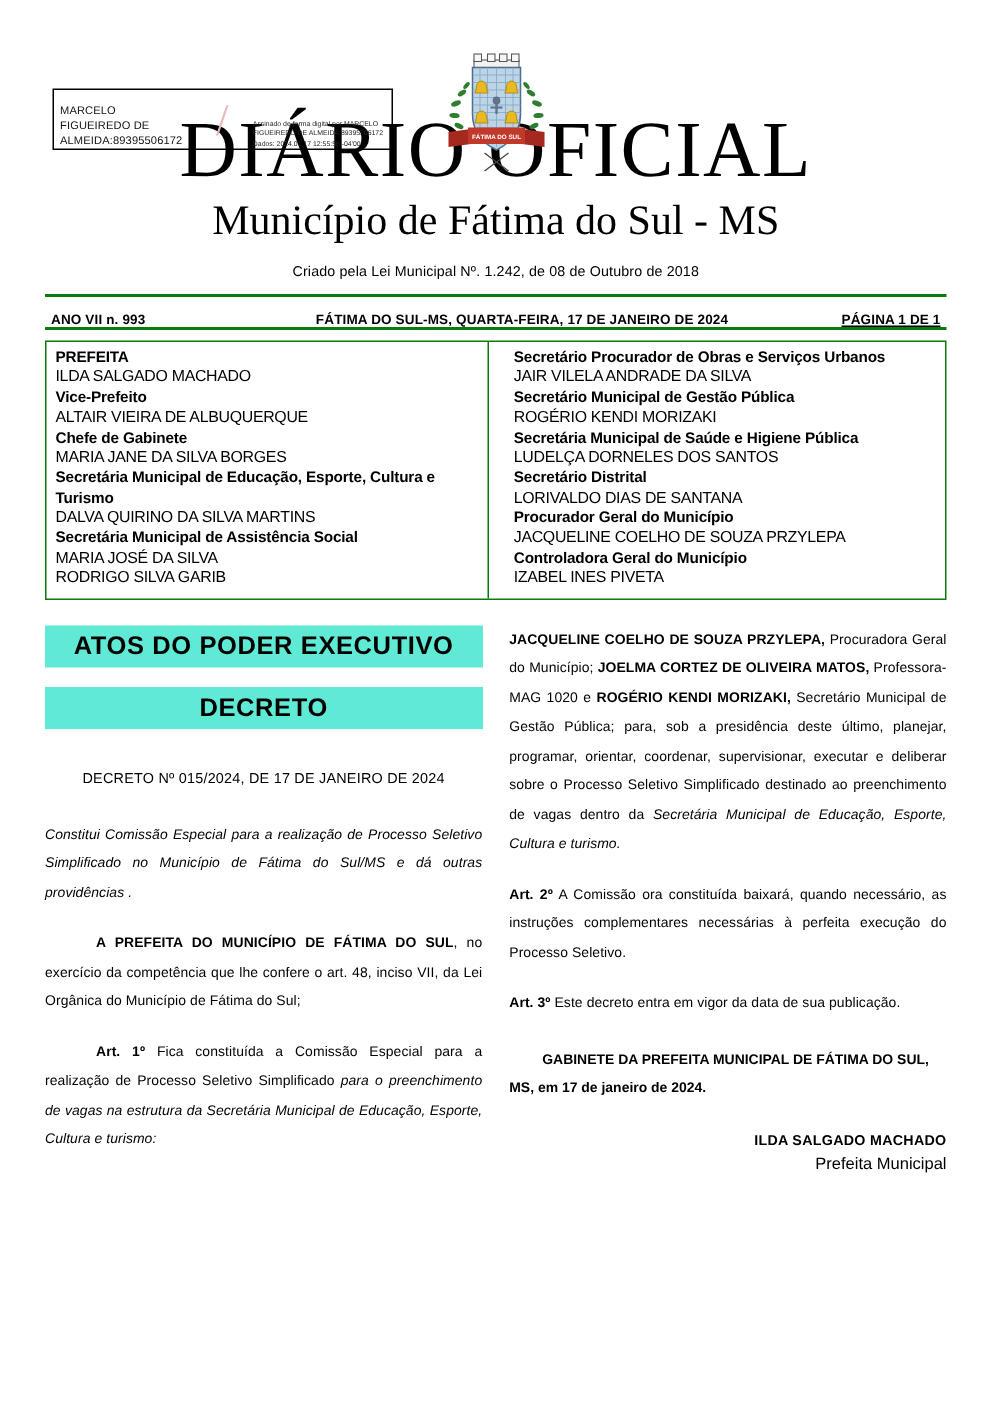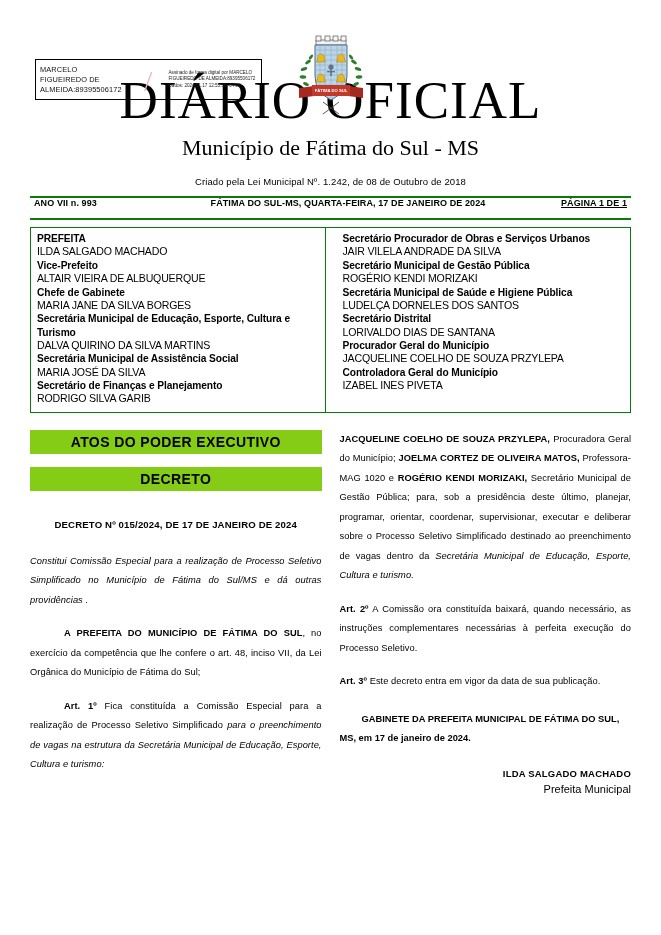--- a/index.html
+++ b/index.html
@@ -26,21 +26,21 @@
   
   .sig-stamp {
     position: absolute;
     left: 35px;
     top: 59px;
     width: 227px;
     height: 41px;
     border: 1px solid #000;
     box-sizing: border-box;
     display: flex;
-    align-items: center;
+    align-items: flex-end;
     overflow: hidden;
     gap: 40px;
   }
   .sig-left {
     width: 104px;
     padding-left: 4px;
     font-size: 7.4px;
     line-height: 10px;
     letter-spacing: 0.1px;
     color: #111;
@@ -85,40 +85,40 @@
   .masthead { padding-top: 72px; text-align: center; }
   .doc-title {
     font-family: "Liberation Serif", serif;
     font-size: 53px;
     line-height: 56px;
     letter-spacing: 1px;
     font-weight: 400;
   }
   .doc-sub {
     font-family: "Liberation Serif", serif;
-    font-size: 22px;
+    font-size: 28px;
     line-height: 32px;
     margin-top: 4px;
     font-weight: 400;
   }
   .doc-law {
     font-size: 9.5px;
     line-height: 14px;
     margin-top: 11px;
     letter-spacing: 0.1px;
   }
 
   
   .infobar {
     margin-top: 7px;
     border-top: 2px solid #0a7a0a;
     border-bottom: 2px solid #0a7a0a;
     height: 20px;
     display: flex;
-    align-items: flex-start;
+    align-items: flex-end;
     font-size: 9px;
     font-weight: bold;
     letter-spacing: 0.1px;
   }
   .infobar .ib-left { width: 150px; text-align: left; padding-left: 4px; }
   .infobar .ib-mid  { flex: 1; text-align: center; }
   .infobar .ib-right{ width: 115px; text-align: right; padding-right: 4px; text-decoration: underline; }
 
   
   .officials {
@@ -148,35 +148,35 @@
 
   
   .content {
     margin-top: 17px;
     display: flex;
     gap: 18px;
   }
   .col { width: 292px; box-sizing: border-box; }
 
   .banner {
-    background: #84cc16;
+    background: #5eead4;
     color: #000;
     text-align: center;
-    font-size: 14px;
+    font-size: 17px;
     font-weight: bold;
     letter-spacing: 0.4px;
     padding: 4px 0 4px 0;
     margin-bottom: 13px;
   }
   .banner.second { margin-bottom: 24px; }
 
   .decree-title {
     text-align: center;
     font-size: 9.6px;
-    font-weight: bold;
+    font-weight: normal;
     line-height: 19px;
     letter-spacing: 0.15px;
     margin-bottom: 18px;
   }
   p.body {
     font-size: 9.3px;
     line-height: 19.5px;
     text-align: justify;
     margin: 0 0 14px 0;
     letter-spacing: 0.05px;
@@ -313,21 +313,20 @@
       <div class="off-role">PREFEITA</div>
       <div class="off-name">ILDA SALGADO MACHADO</div>
       <div class="off-role">Vice-Prefeito</div>
       <div class="off-name">ALTAIR VIEIRA DE ALBUQUERQUE</div>
       <div class="off-role">Chefe de Gabinete</div>
       <div class="off-name">MARIA JANE DA SILVA BORGES</div>
       <div class="off-role">Secretária Municipal de Educação, Esporte, Cultura e Turismo</div>
       <div class="off-name">DALVA QUIRINO DA SILVA MARTINS</div>
       <div class="off-role">Secretária Municipal de Assistência Social</div>
       <div class="off-name">MARIA JOSÉ DA SILVA</div>
-      <div class="off-role">Secretário de Finanças e Planejamento</div>
       <div class="off-name">RODRIGO SILVA GARIB</div>
     </div>
     <div class="off-col">
       <div class="off-role">Secretário Procurador de Obras e Serviços Urbanos</div>
       <div class="off-name">JAIR VILELA ANDRADE DA SILVA</div>
       <div class="off-role">Secretário Municipal de Gestão Pública</div>
       <div class="off-name">ROGÉRIO KENDI MORIZAKI</div>
       <div class="off-role">Secretária Municipal de Saúde e Higiene Pública</div>
       <div class="off-name">LUDELÇA DORNELES DOS SANTOS</div>
       <div class="off-role">Secretário Distrital</div>

